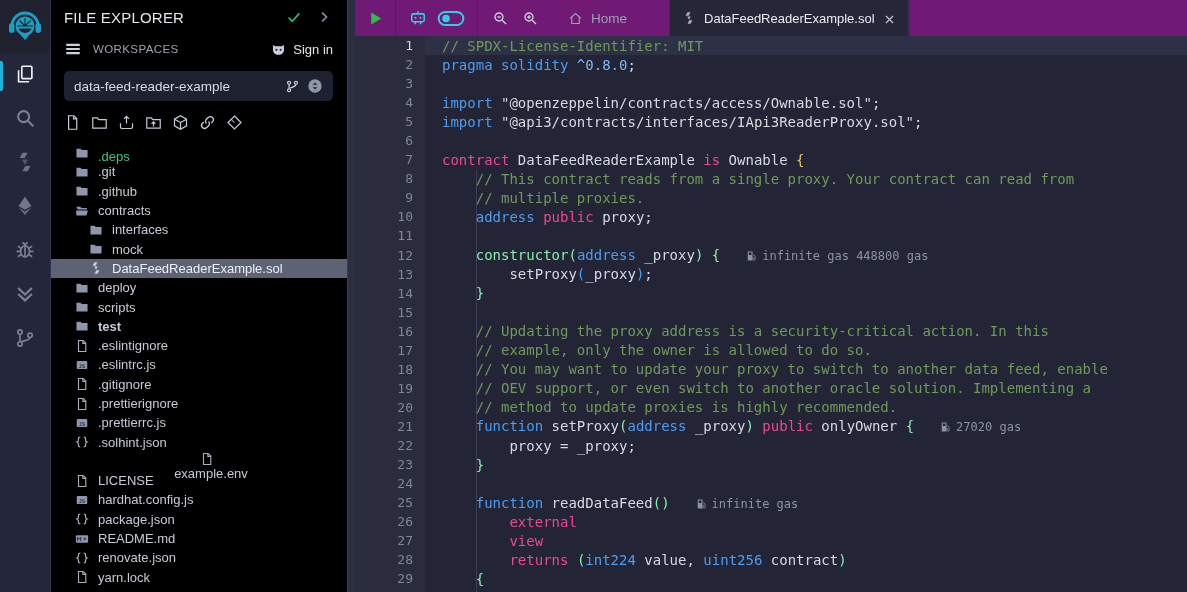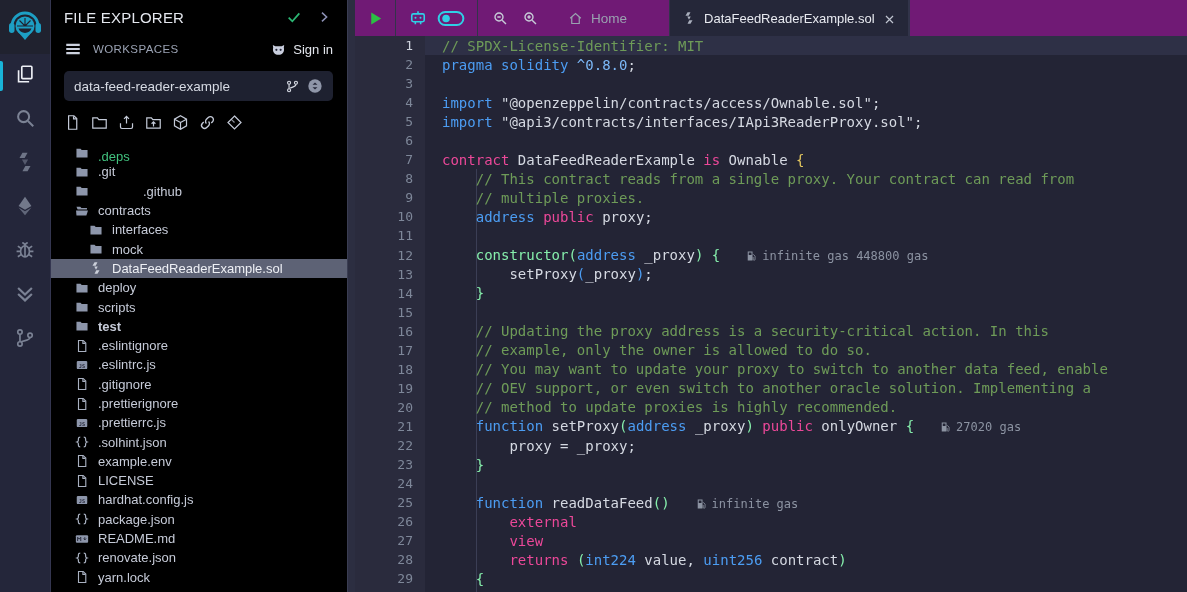--- a/index.html
+++ b/index.html
@@ -267,21 +267,21 @@
           <span class="t-label">.deps</span>
         </div>
         <div class="tree-row" style="padding-left: 24px;">
           <span class="t-ic">
             <svg viewBox="0 0 24 24" fill="currentColor">
               <path d="M2.5 4.5h7l2 2.5h10v12.5h-19z"></path>
             </svg>
           </span>
           <span class="t-label">.git</span>
         </div>
-        <div class="tree-row" style="padding-left: 24px; gap: 45px;">
+        <div class="tree-row" style="padding-left: 24px;">
           <span class="t-ic">
             <svg viewBox="0 0 24 24" fill="currentColor">
               <path d="M2.5 4.5h7l2 2.5h10v12.5h-19z"></path>
             </svg>
           </span>
           <span class="t-label">.github</span>
         </div>
         <div class="tree-row" style="padding-left: 24px;">
           <span class="t-ic">
             <svg viewBox="0 0 24 24" fill="currentColor">
@@ -386,21 +386,21 @@
         </div>
         <div class="tree-row" style="padding-left: 24px;">
           <span class="t-ic outline">
             <svg viewBox="0 0 24 24" fill="none" stroke="currentColor" stroke-width="2.1">
               <path d="M9 3.5c-2.2 0-3.2 1-3.2 3v2.3c0 1.6-1 2.6-2.6 3.2 1.6.6 2.6 1.6 2.6 3.2v2.3c0 2 1 3 3.2 3"></path>
               <path d="M15 3.5c2.2 0 3.2 1 3.2 3v2.3c0 1.6 1 2.6 2.6 3.2-1.6.6-2.6 1.6-2.6 3.2v2.3c0 2-1 3-3.2 3"></path>
             </svg>
           </span>
           <span class="t-label">.solhint.json</span>
         </div>
-        <div class="tree-row" style="padding-left: 24px;">
+        <div class="tree-row" style="padding-left: 24px; flex-direction: column;">
           <span class="t-ic outline">
             <svg viewBox="0 0 24 24" fill="none" stroke="currentColor" stroke-width="1.9">
               <path d="M6 2.5h8l4.5 4.5v14.5H6z"></path>
               <path d="M13.5 3v4.5H18"></path>
             </svg>
           </span>
           <span class="t-label">example.env</span>
         </div>
         <div class="tree-row" style="padding-left: 24px;">
           <span class="t-ic outline">

